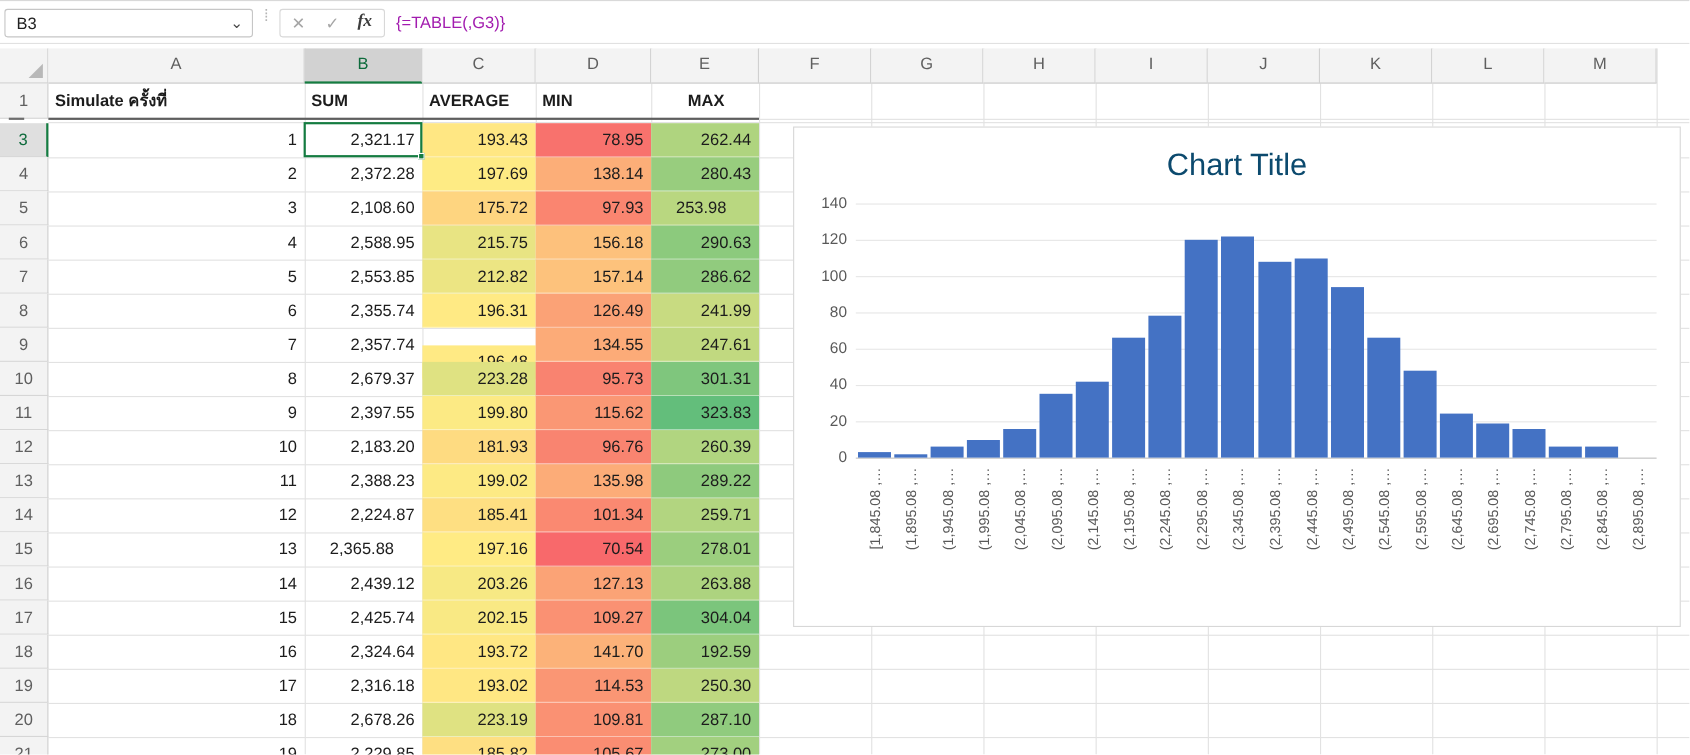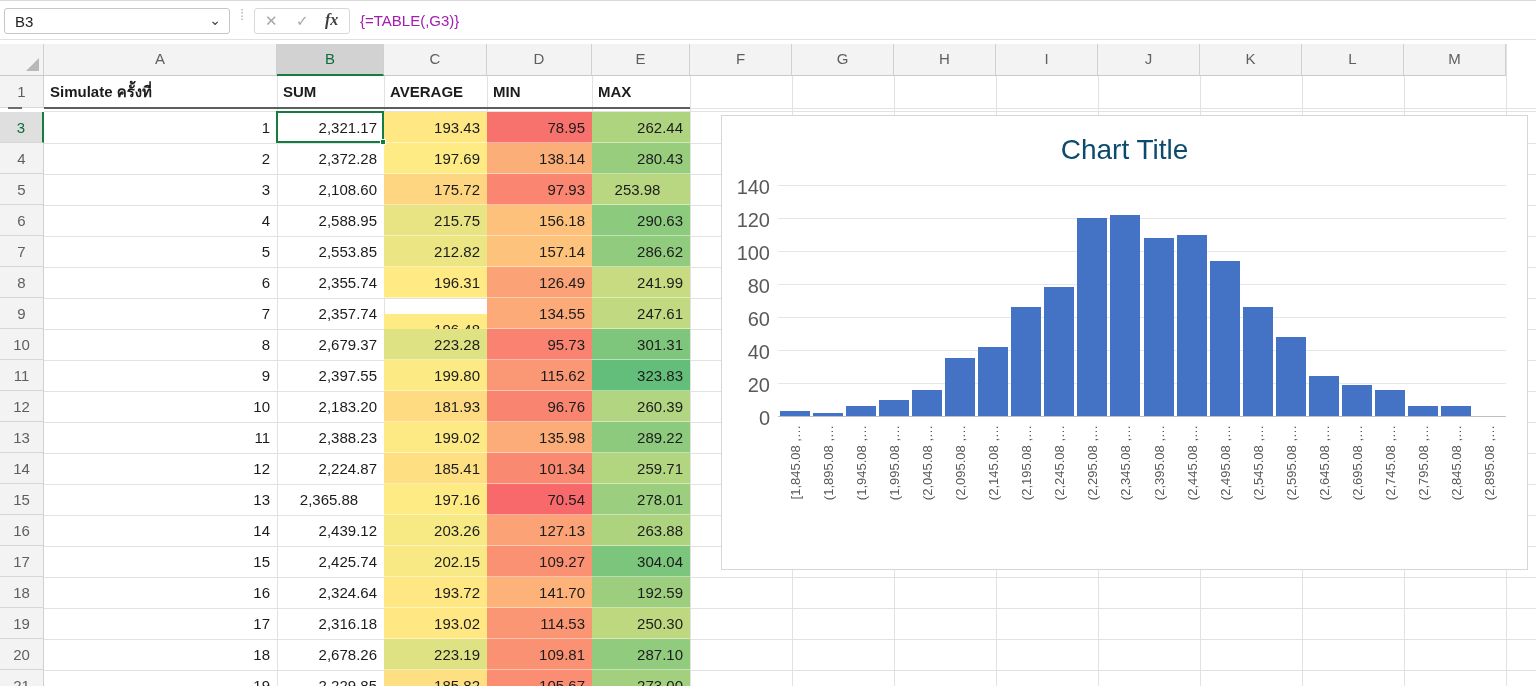--- a/index.html
+++ b/index.html
@@ -46,21 +46,21 @@
   #sel-handle { position:absolute; width:6px; height:6px; background:#147c41; border:1px solid #fff; }
 
   
   #chart { position:absolute; left:721px; top:115px; width:807px; height:455px;
     background:#fff; border:1px solid #d7d7d7; }
   #chart-title { position:absolute; left:0; top:18px; width:100%; text-align:center;
     font-size:28px; color:#0c4a6e; }
   #plot { position:absolute; left:56px; top:69px; width:728px; height:231px; }
   .grid-line { position:absolute; left:0; width:728px; height:1px; background:#e6e6e6; }
   .grid-line.axis { background:#bfbfbf; }
-  .ylab { position:absolute; text-align:right; width:40px; font-size:20px; color:#595959; }
+  .ylab { position:absolute; text-align:right; width:40px; font-size:14px; color:#595959; }
   .bar { position:absolute; bottom:0; }
   .xlab { position:absolute; writing-mode:vertical-rl; transform:rotate(180deg);
     font-size:13px; color:#595959; white-space:nowrap; line-height:17px; }
 </style>
 </head>
 <body>
 
 <div id="app">
 
   <div id="formula-bar">
@@ -146,21 +146,21 @@
       <div class="row-h" style="top: 473px; height: 31px; line-height: 31px;">16</div>
       <div class="row-h" style="top: 504px; height: 31px; line-height: 31px;">17</div>
       <div class="row-h" style="top: 535px; height: 31px; line-height: 31px;">18</div>
       <div class="row-h" style="top: 566px; height: 31px; line-height: 31px;">19</div>
       <div class="row-h" style="top: 597px; height: 31px; line-height: 31px;">20</div>
       <div class="row-h" style="top: 628px; height: 31px; line-height: 31px;">21</div>
       <div class="cell hdr" style="left: 50px; top: 35px; width: 223px; height: 30px;">Simulate ครั้งที่</div>
       <div class="cell hdr" style="left: 283px; top: 35px; width: 97px; height: 30px;">SUM</div>
       <div class="cell hdr" style="left: 390px; top: 35px; width: 93px; height: 30px;">AVERAGE</div>
       <div class="cell hdr" style="left: 493px; top: 35px; width: 95px; height: 30px;">MIN</div>
-      <div class="cell hdr" style="left: 598px; top: 35px; width: 88px; height: 30px;">MAX</div>
+      <div class="cell hdr" style="left: 598px; top: 35px; width: 88px; height: 30px; text-align: center;">MAX</div>
       <div id="hdr-underline" style="left: 44px; top: 65px; width: 646px;"></div>
       <div class="cell num" style="left: 48px; top: 70px; width: 222px; height: 31px; text-align: right; line-height: 31px;">1</div>
       <div class="cell num" style="left: 281px; top: 70px; width: 96px; height: 31px; text-align: right; line-height: 31px;">2,321.17</div>
       <div class="cell num cc" style="left: 384px; top: 70px; width: 103px; height: 31px; background: rgb(255, 231, 131); text-align: right; padding-right: 7px; line-height: 31px;">193.43</div>
       <div class="cell num cc" style="left: 487px; top: 70px; width: 105px; height: 31px; background: rgb(248, 114, 109); text-align: right; padding-right: 7px; line-height: 31px;">78.95</div>
       <div class="cell num cc" style="left: 592px; top: 70px; width: 98px; height: 31px; background: rgb(175, 212, 127); text-align: right; padding-right: 7px; line-height: 31px;">262.44</div>
       <div class="cell num" style="left: 48px; top: 101px; width: 222px; height: 31px; text-align: right; line-height: 31px;">2</div>
       <div class="cell num" style="left: 281px; top: 101px; width: 96px; height: 31px; text-align: right; line-height: 31px;">2,372.28</div>
       <div class="cell num cc" style="left: 384px; top: 101px; width: 103px; height: 31px; background: rgb(254, 235, 132); text-align: right; padding-right: 7px; line-height: 31px;">197.69</div>
       <div class="cell num cc" style="left: 487px; top: 101px; width: 105px; height: 31px; background: rgb(252, 174, 120); text-align: right; padding-right: 7px; line-height: 31px;">138.14</div>

